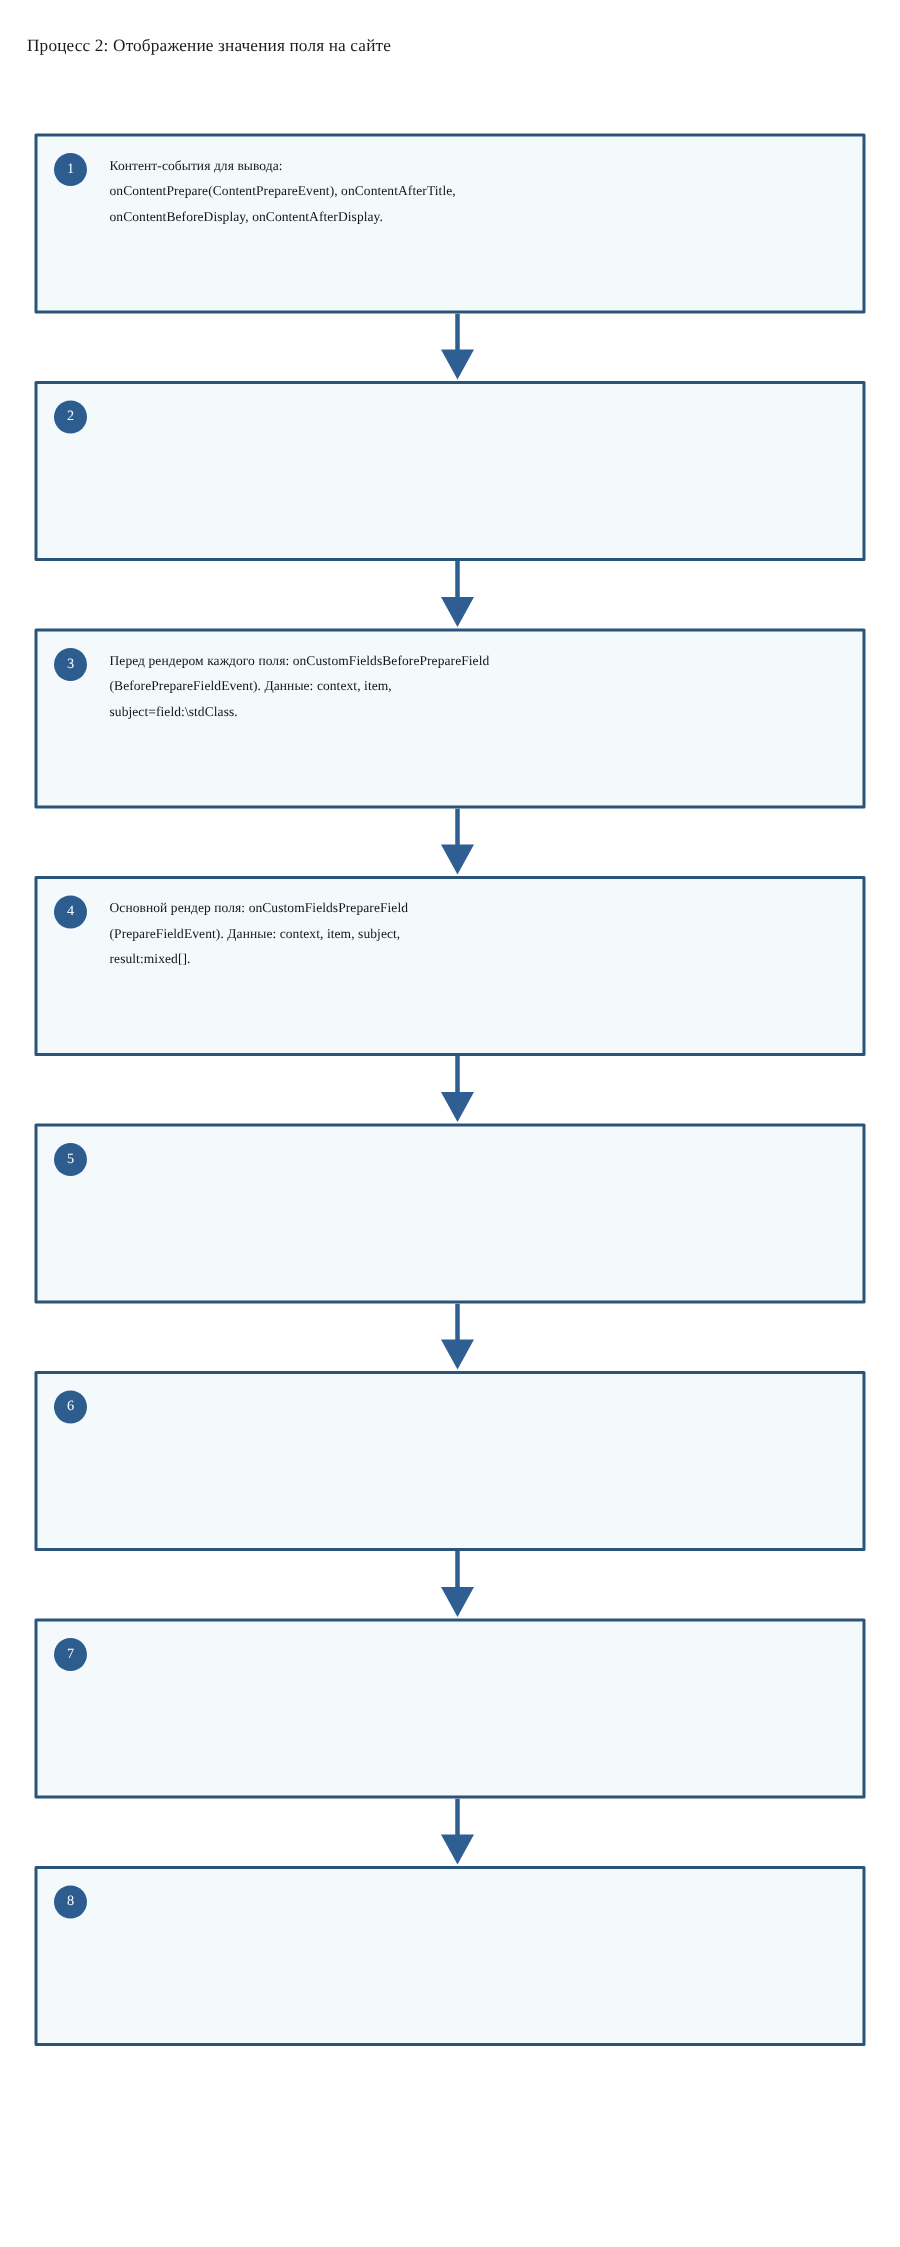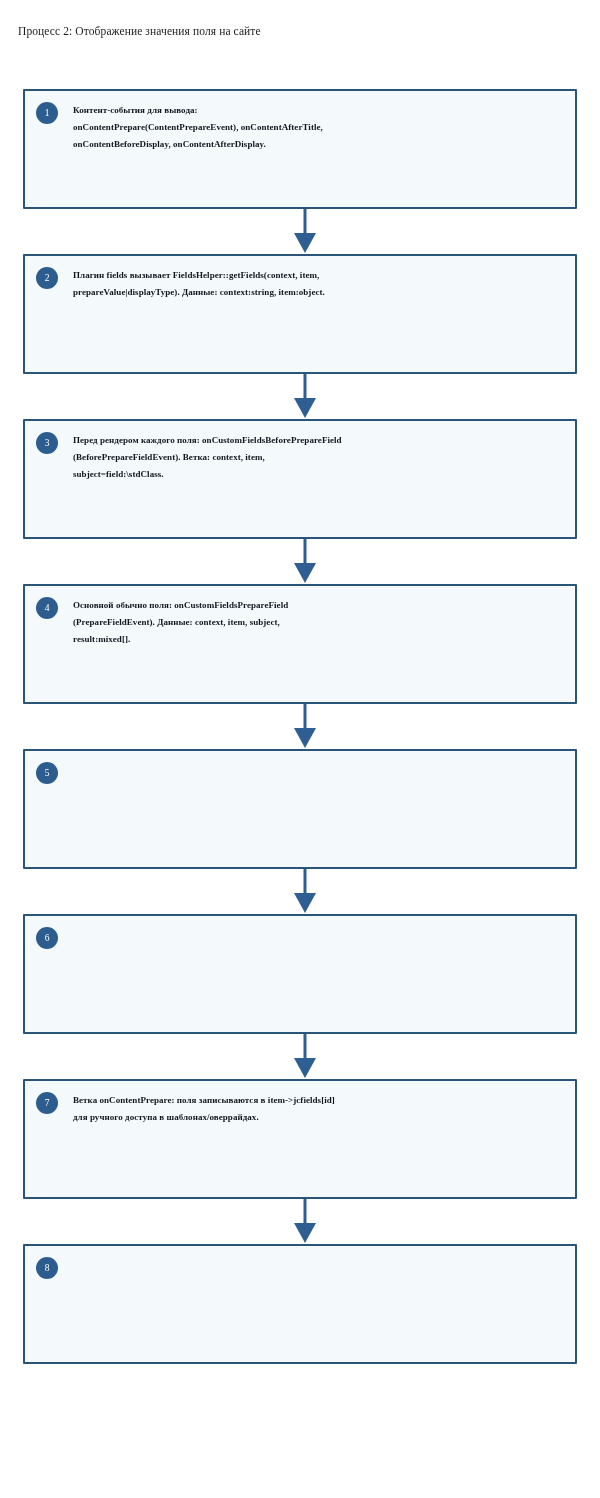--- a/index.html
+++ b/index.html
@@ -77,21 +77,20 @@
     position: absolute;
     left: 48px;
     top: 11px;
     right: 10px;
     font-family: "Liberation Serif", "DejaVu Serif", serif;
     font-size: 9px;
     line-height: 17px;
     color: #10181f;
     letter-spacing: 0.05px;
     white-space: pre-line;
-    font-weight: bold;
   }
 
   
   .connector {
     position: absolute;
     left: 294px;
     width: 22px;
     height: 45px;
   }
   .connector svg {
@@ -115,44 +114,42 @@
 onContentBeforeDisplay, onContentAfterDisplay.</div>
       </div>
       <div class="connector" style="top: 209px;">
         <svg viewBox="0 0 22 45" xmlns="http://www.w3.org/2000/svg">
           <rect x="9.5" y="0" width="3" height="26" fill="#2f5e93"></rect>
           <polygon points="0,24 22,24 11,44" fill="#2f5e93"></polygon>
         </svg>
       </div>
       <div class="step-box" style="top: 254px;">
         <div class="step-badge">2</div>
-        <div class="step-text">Плагин fields вызывает FieldsHelper::getFields(context, item,
-prepareValue|displayType). Данные: context:string, item:object.</div>
       </div>
       <div class="connector" style="top: 374px;">
         <svg viewBox="0 0 22 45" xmlns="http://www.w3.org/2000/svg">
           <rect x="9.5" y="0" width="3" height="26" fill="#2f5e93"></rect>
           <polygon points="0,24 22,24 11,44" fill="#2f5e93"></polygon>
         </svg>
       </div>
       <div class="step-box" style="top: 419px;">
         <div class="step-badge">3</div>
         <div class="step-text">Перед рендером каждого поля: onCustomFieldsBeforePrepareField
-(BeforePrepareFieldEvent). Ветка: context, item,
+(BeforePrepareFieldEvent). Данные: context, item,
 subject=field:\stdClass.</div>
       </div>
       <div class="connector" style="top: 539px;">
         <svg viewBox="0 0 22 45" xmlns="http://www.w3.org/2000/svg">
           <rect x="9.5" y="0" width="3" height="26" fill="#2f5e93"></rect>
           <polygon points="0,24 22,24 11,44" fill="#2f5e93"></polygon>
         </svg>
       </div>
       <div class="step-box" style="top: 584px;">
         <div class="step-badge">4</div>
-        <div class="step-text">Основной обычно поля: onCustomFieldsPrepareField
+        <div class="step-text">Основной рендер поля: onCustomFieldsPrepareField
 (PrepareFieldEvent). Данные: context, item, subject,
 result:mixed[].</div>
       </div>
       <div class="connector" style="top: 704px;">
         <svg viewBox="0 0 22 45" xmlns="http://www.w3.org/2000/svg">
           <rect x="9.5" y="0" width="3" height="26" fill="#2f5e93"></rect>
           <polygon points="0,24 22,24 11,44" fill="#2f5e93"></polygon>
         </svg>
       </div>
       <div class="step-box" style="top: 749px;">
@@ -168,22 +165,20 @@
         <div class="step-badge">6</div>
       </div>
       <div class="connector" style="top: 1034px;">
         <svg viewBox="0 0 22 45" xmlns="http://www.w3.org/2000/svg">
           <rect x="9.5" y="0" width="3" height="26" fill="#2f5e93"></rect>
           <polygon points="0,24 22,24 11,44" fill="#2f5e93"></polygon>
         </svg>
       </div>
       <div class="step-box" style="top: 1079px;">
         <div class="step-badge">7</div>
-        <div class="step-text">Ветка onContentPrepare: поля записываются в item-&gt;jcfields[id]
-для ручного доступа в шаблонах/оверрайдах.</div>
       </div>
       <div class="connector" style="top: 1199px;">
         <svg viewBox="0 0 22 45" xmlns="http://www.w3.org/2000/svg">
           <rect x="9.5" y="0" width="3" height="26" fill="#2f5e93"></rect>
           <polygon points="0,24 22,24 11,44" fill="#2f5e93"></polygon>
         </svg>
       </div>
       <div class="step-box" style="top: 1244px;">
         <div class="step-badge">8</div>
       </div>

